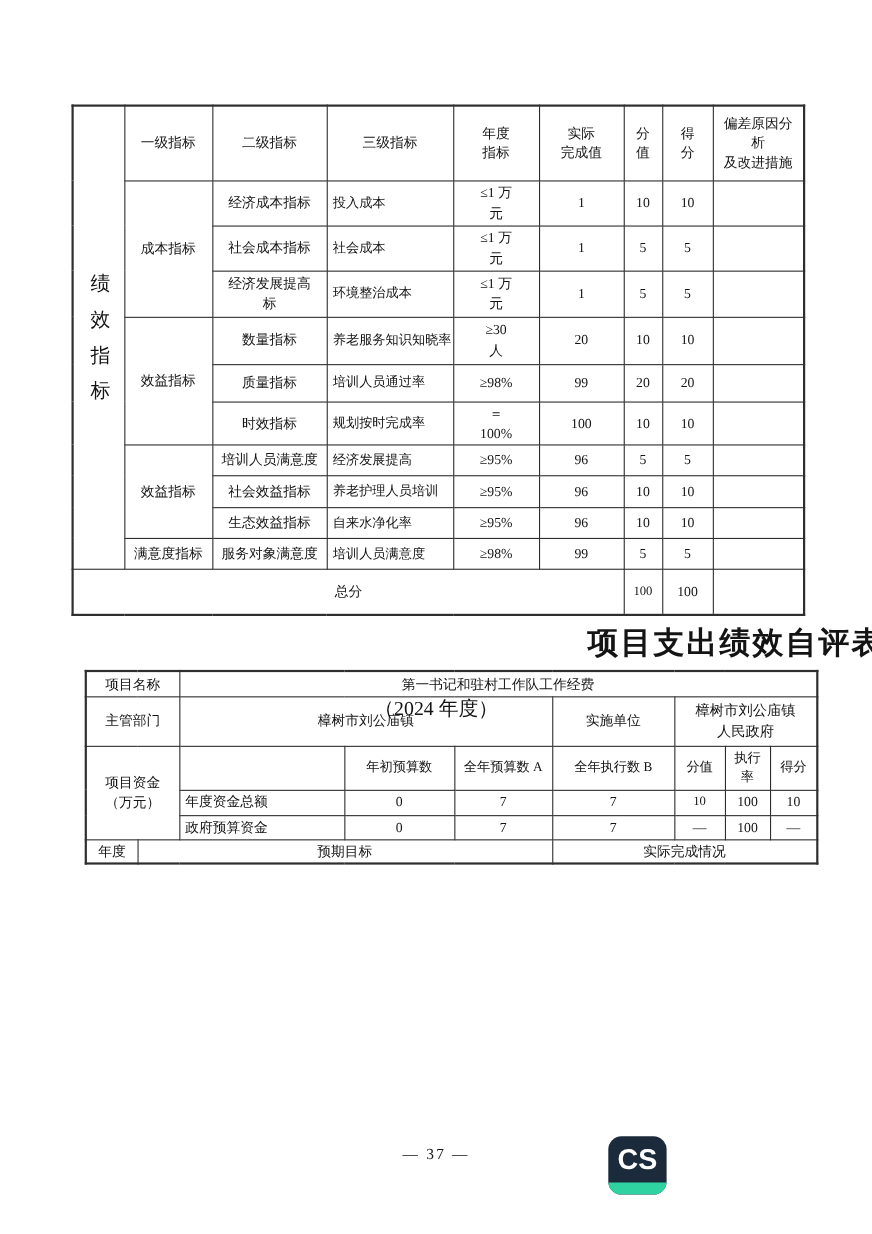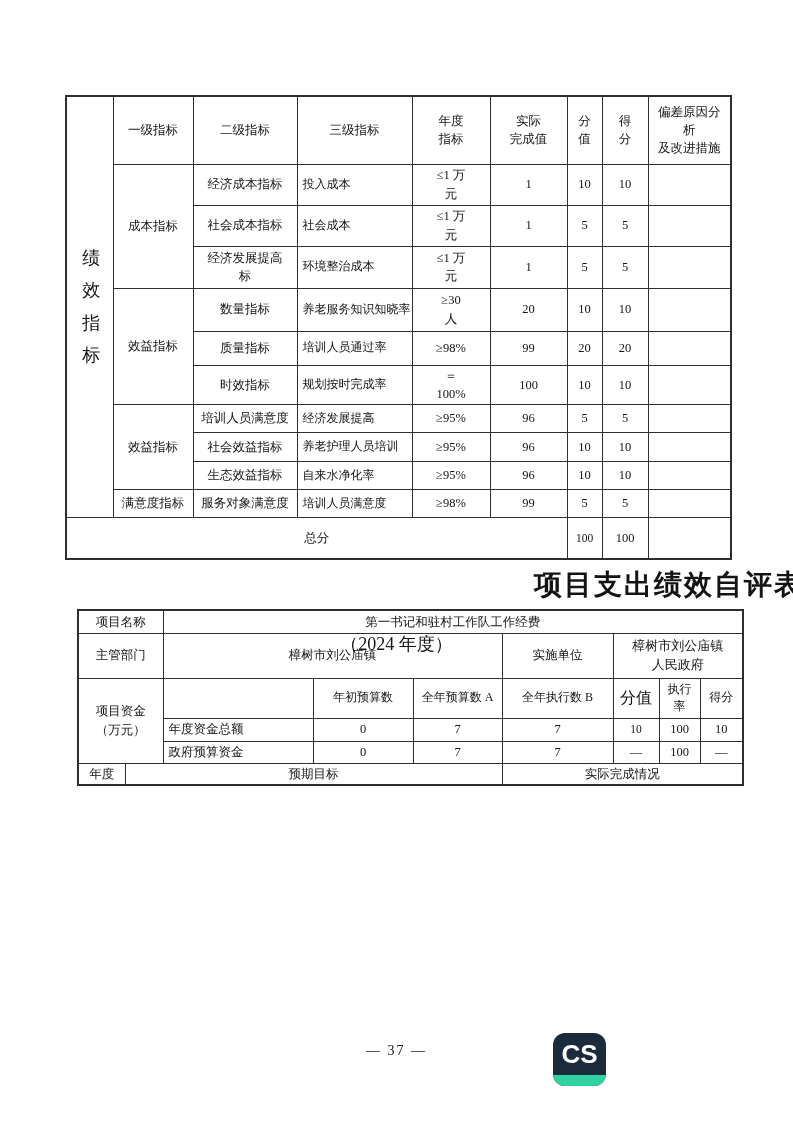--- a/index.html
+++ b/index.html
@@ -213,21 +213,21 @@
       <td colspan="3" style="font-size:13px">樟树市刘公庙镇
 人民政府</td>
     </tr>
     <tr style="height:40px">
       <td colspan="2" rowspan="3">项目资金
 （万元）</td>
       <td></td>
       <td style="font-size:12px">年初预算数</td>
       <td style="font-size:12px">全年预算数 A</td>
       <td style="font-size:12px">全年执行数 B</td>
-      <td style="font-size:16px">分值</td>
+      <td style="font-size:12px">分值</td>
       <td style="font-size:12px">执行
 率</td>
       <td style="font-size:12px">得分</td>
     </tr>
     <tr style="height:23px">
       <td class="al">年度资金总额</td>
       <td>0</td>
       <td>7</td>
       <td>7</td>
       <td style="font-size:11.5px">10</td>

